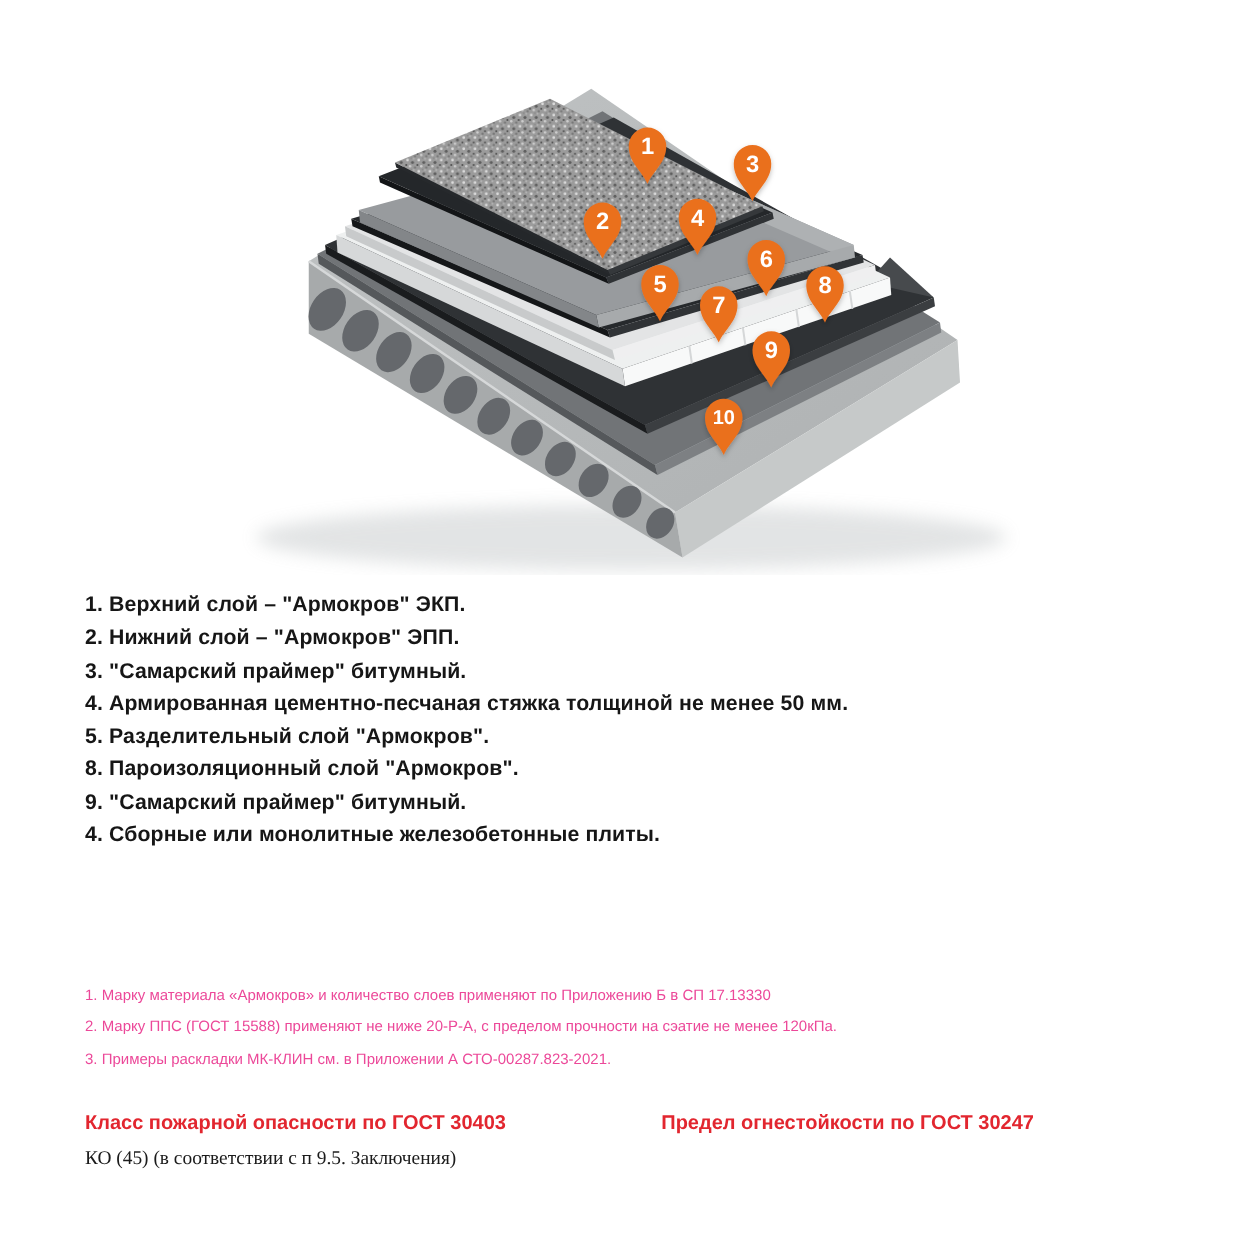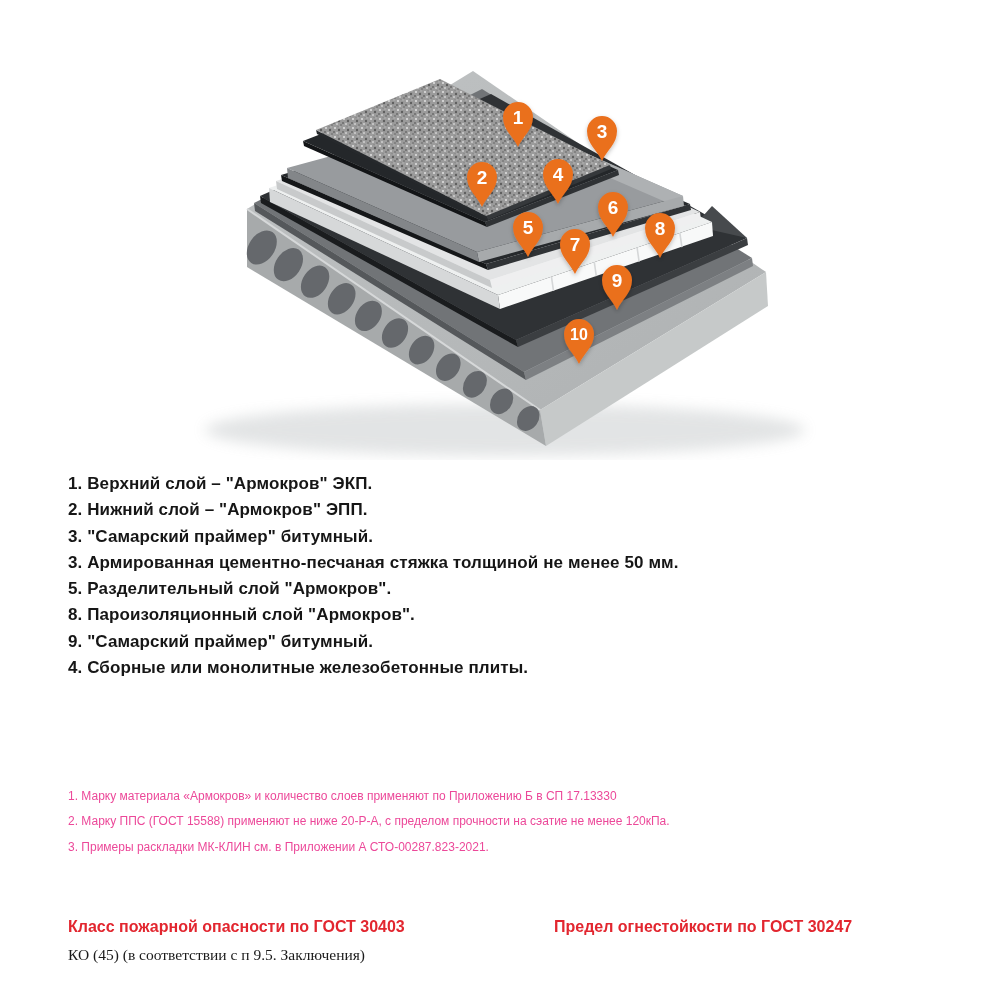--- a/index.html
+++ b/index.html
@@ -20,22 +20,22 @@
 
   .notes{
     position:absolute;left:68px;top:784px;width:880px;
     font-size:12px;font-weight:400;color:#ec4899;line-height:25.3px;
   }
   .note-item{white-space:nowrap;}
 
   .footer{position:absolute;left:0;top:890px;width:1000px;}
   .footer-col{position:absolute;top:0;width:440px;}
   .footer-col.left{left:68px;}
-  .footer-col.right{left:554px;}
-  .footer-heading{font-size:16px;font-weight:700;margin-bottom:10px;white-space:nowrap;margin-top:28px;}
+  .footer-col.right{left:529px;}
+  .footer-heading{font-size:16px;font-weight:700;margin-bottom:10px;white-space:nowrap;}
   .footer-value{font-size:15.5px;font-weight:400;color:#1b1b1b;white-space:nowrap;font-family:Liberation Serif, serif;}
 </style>
 </head>
 <body>
 
 <div class="diagram-wrap">
   <svg viewBox="0 0 1000 460" xmlns="http://www.w3.org/2000/svg">
     <defs>
       <pattern id="speck" width="9" height="9" patternUnits="userSpaceOnUse">
         <rect width="9" height="9" fill="#9b9b9b"></rect>
@@ -179,21 +179,21 @@
           <text y="5.5" font-size="16" fill="#ffffff">10</text>
         </g>
       </g>
   </svg>
 </div>
 
 <div class="legend">
     <div class="legend-item">1. Верхний слой – "Армокров" ЭКП.</div>
     <div class="legend-item">2. Нижний слой – "Армокров" ЭПП.</div>
     <div class="legend-item">3. "Самарский праймер" битумный.</div>
-    <div class="legend-item">3. Армированная цементно-песчаная стяжка толщиной не менее 50 мм.</div>
+    <div class="legend-item">4. Армированная цементно-песчаная стяжка толщиной не менее 50 мм.</div>
     <div class="legend-item">5. Разделительный слой "Армокров".</div>
     <div class="legend-item">8. Пароизоляционный слой "Армокров".</div>
     <div class="legend-item">9. "Самарский праймер" битумный.</div>
     <div class="legend-item">4. Сборные или монолитные железобетонные плиты.</div>
   </div>
 
 <div class="notes">
     <div class="note-item">1. Марку материала «Армокров» и количество слоев применяют по Приложению Б в СП 17.13330</div>
     <div class="note-item">2. Марку ППС (ГОСТ 15588) применяют не ниже 20-Р-А, с пределом прочности на сэатие не менее 120кПа.</div>
     <div class="note-item">3. Примеры раскладки МК-КЛИН см. в Приложении А СТО-00287.823-2021.</div>

